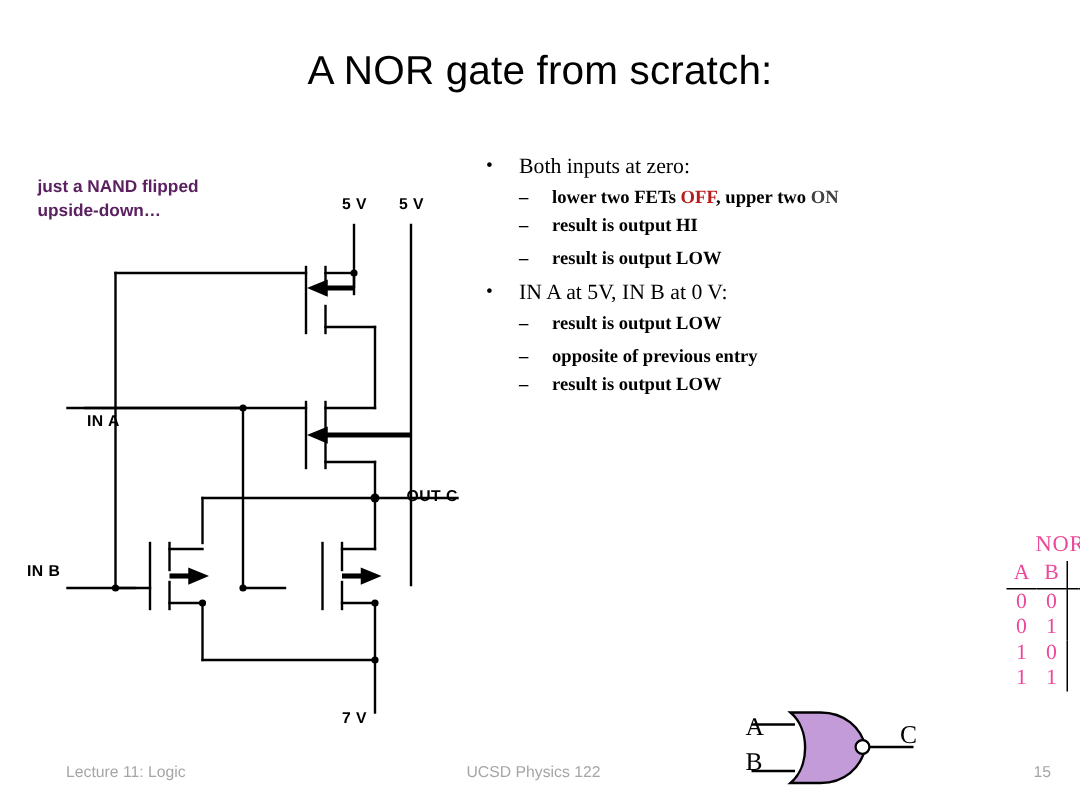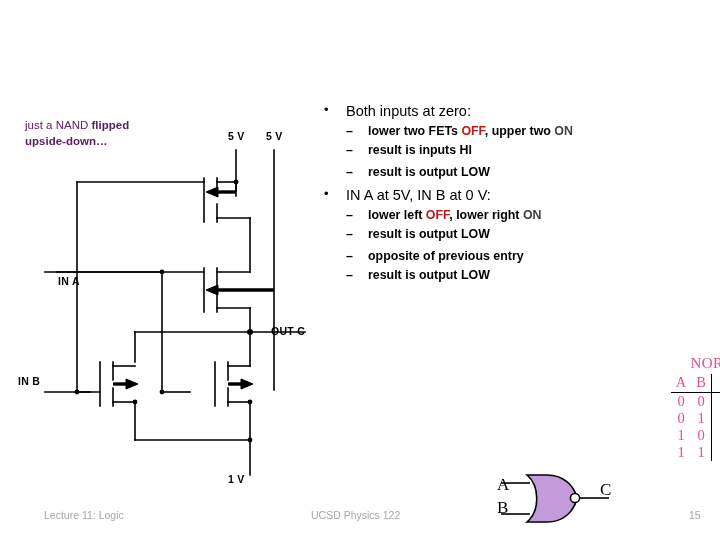--- a/index.html
+++ b/index.html
@@ -33,27 +33,28 @@
   #annotation {
     position: absolute;
     left: 25px;
     top: 117px;
     width: 165px;
     font-size: 11.5px;
     line-height: 16px;
     color: #5b2060;
     font-weight: bold;
   }
-  #annotation .thin { font-weight: 400; }
+  #annotation .thin { font-weight: 700; }
   
   #bullets {
     position: absolute;
     left: 318px;
     top: 101px;
     width: 400px;
+    font-family: Liberation Serif, serif;
   }
   .b1 {
     position: relative;
     font-size: 14.5px;
     line-height: 20px;
     padding-left: 28px;
     margin-bottom: 1px;
     color: #000;
     white-space: nowrap;
   }
@@ -157,20 +158,21 @@
   }
   #footer-left   { left: 44px;  top: 509px; }
   #footer-center { left: 311px; top: 509px; }
   #footer-page   { left: 689px; top: 509px; }
 </style>
 </head>
 <body>
 
 <div id="slide">
 
+  <div id="title">A NOR gate from scratch:</div>
 
   <div id="annotation">
     <span class="thin">just a NAND </span><span>flipped</span><br>
     <span>upside-down…</span>
   </div>
 
   <svg id="circuit" width="340" height="400" viewBox="0 0 340 400">
     <g stroke="#000" stroke-width="1.6" fill="none" stroke-linecap="square">
 
       <line x1="236" y1="50" x2="236" y2="96"></line>
@@ -255,31 +257,30 @@
       <circle cx="162" cy="292" r="2.4"></circle>
       <circle cx="77" cy="292" r="2.4"></circle>
     </g>
   </svg>
 
   <div class="clabel" id="lbl-5v-1">5 V</div>
   <div class="clabel" id="lbl-5v-2">5 V</div>
   <div class="clabel" id="lbl-ina">IN A</div>
   <div class="clabel" id="lbl-inb">IN B</div>
   <div class="clabel" id="lbl-outc">OUT C</div>
-  <div class="clabel" id="lbl-0v">1 V</div>
+  <div class="clabel" id="lbl-0v">7 V</div>
 
   <div id="bullets">
       <div class="b1">Both inputs at zero:</div>
       <div class="b2"><span>lower two FETs </span><span class="off">OFF</span><span>, upper two </span><span class="on">ON</span></div>
-      <div class="b2"><span>result is inputs HI</span></div>
+      <div class="b2"><span>result is output HI</span></div>
       <div class="spacer-sm"></div>
       <div class="b2"><span>result is output LOW</span></div>
       <div class="spacer-sm"></div>
       <div class="b1">IN A at 5V, IN B at 0 V:</div>
-      <div class="b2"><span>lower left </span><span class="off">OFF</span><span>, lower right </span><span class="on">ON</span></div>
       <div class="b2"><span>result is output LOW</span></div>
       <div class="spacer-sm"></div>
       <div class="b2"><span>opposite of previous entry</span></div>
       <div class="b2"><span>result is output LOW</span></div>
       <div class="spacer-sm"></div>
     </div>
 
   <div id="truth-table">
     <div id="tt-title">NOR</div>
     <div id="tt-grid">

